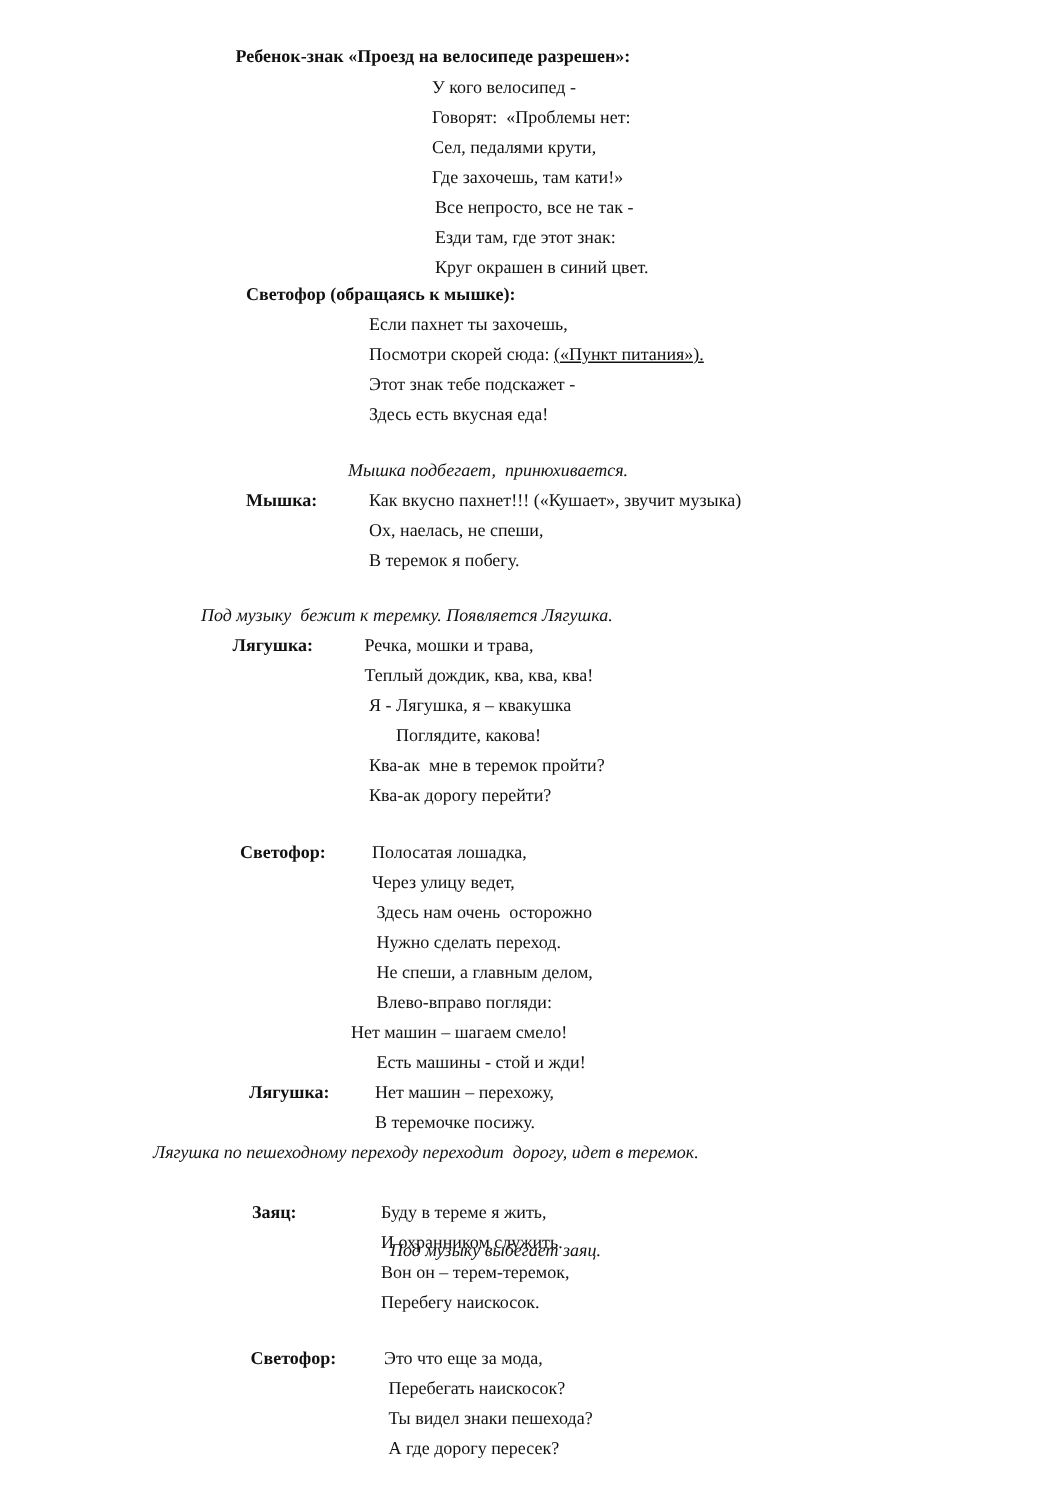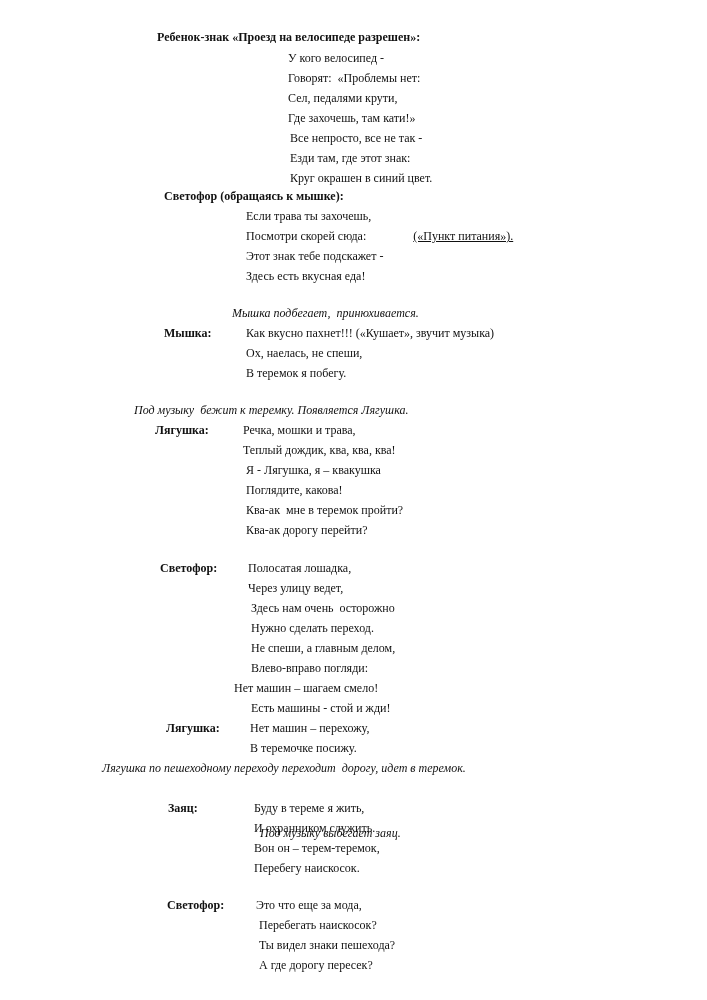--- a/index.html
+++ b/index.html
@@ -1,54 +1,54 @@
 <!DOCTYPE html>
 <html><head>
   <meta charset="utf-8">
   <style>
     html, body { margin: 0; padding: 0; background: #ffffff; }
     body { width: 707px; height: 1000px; position: relative; overflow: hidden;
            font-family: "Liberation Serif", "DejaVu Serif", serif; color: #111; }
     .ln { position: absolute; font-size: 12px; line-height: 19px; white-space: pre; }
     .b { font-weight: bold; }
     .i { font-style: italic; }
-    .u { text-decoration: underline; margin-left: 44px; }
+    .u { text-decoration: underline; }
   </style>
 </head>
 <body>
 
 <div>
   <div class="ln b" style="left:157px;top:28px">Ребенок-знак «Проезд на велосипеде разрешен»:</div>
 
   <div class="ln" style="left:288px;top:49px">У кого велосипед -</div>
   <div class="ln" style="left:288px;top:69px">Говорят:  «Проблемы нет:</div>
   <div class="ln" style="left:288px;top:89px">Сел, педалями крути,</div>
   <div class="ln" style="left:288px;top:109px">Где захочешь, там кати!»</div>
   <div class="ln" style="left:290px;top:129px">Все непросто, все не так -</div>
   <div class="ln" style="left:290px;top:149px">Езди там, где этот знак:</div>
   <div class="ln" style="left:290px;top:169px">Круг окрашен в синий цвет.</div>
 
   <div class="ln b" style="left:164px;top:187px">Светофор (обращаясь к мышке):</div>
-  <div class="ln" style="left:246px;top:207px">Если трава ты захочешь,</div>
+  <div class="ln" style="left:246px;top:207px">Если пахнет ты захочешь,</div>
   <div class="ln" style="left:246px;top:227px"><span>Посмотри скорей сюда: </span><span class="u">(«Пункт питания»).</span></div>
   <div class="ln" style="left:246px;top:247px">Этот знак тебе подскажет -</div>
   <div class="ln" style="left:246px;top:267px">Здесь есть вкусная еда!</div>
 
   <div class="ln i" style="left:232px;top:304px">Мышка подбегает,  принюхивается.</div>
   <div class="ln b" style="left:164px;top:324px">Мышка:</div>
   <div class="ln" style="left:246px;top:324px">Как вкусно пахнет!!! («Кушает», звучит музыка)</div>
   <div class="ln" style="left:246px;top:344px">Ох, наелась, не спеши,</div>
   <div class="ln" style="left:246px;top:364px">В теремок я побегу.</div>
 
   <div class="ln i" style="left:134px;top:401px">Под музыку  бежит к теремку. Появляется Лягушка.</div>
   <div class="ln b" style="left:155px;top:421px">Лягушка:</div>
   <div class="ln" style="left:243px;top:421px">Речка, мошки и трава,</div>
   <div class="ln" style="left:243px;top:441px">Теплый дождик, ква, ква, ква!</div>
   <div class="ln" style="left:246px;top:461px">Я - Лягушка, я – квакушка</div>
-  <div class="ln" style="left:246px;top:481px">Поглядите, какова!</div>
+  <div class="ln" style="left:264px;top:481px">Поглядите, какова!</div>
   <div class="ln" style="left:246px;top:501px">Ква-ак  мне в теремок пройти?</div>
   <div class="ln" style="left:246px;top:521px">Ква-ак дорогу перейти?</div>
 
   <div class="ln b" style="left:160px;top:559px">Светофор:</div>
   <div class="ln" style="left:248px;top:559px">Полосатая лошадка,</div>
   <div class="ln" style="left:248px;top:579px">Через улицу ведет,</div>
   <div class="ln" style="left:251px;top:599px">Здесь нам очень  осторожно</div>
   <div class="ln" style="left:251px;top:619px">Нужно сделать переход.</div>
   <div class="ln" style="left:251px;top:639px">Не спеши, а главным делом,</div>
   <div class="ln" style="left:251px;top:659px">Влево-вправо погляди:</div>

